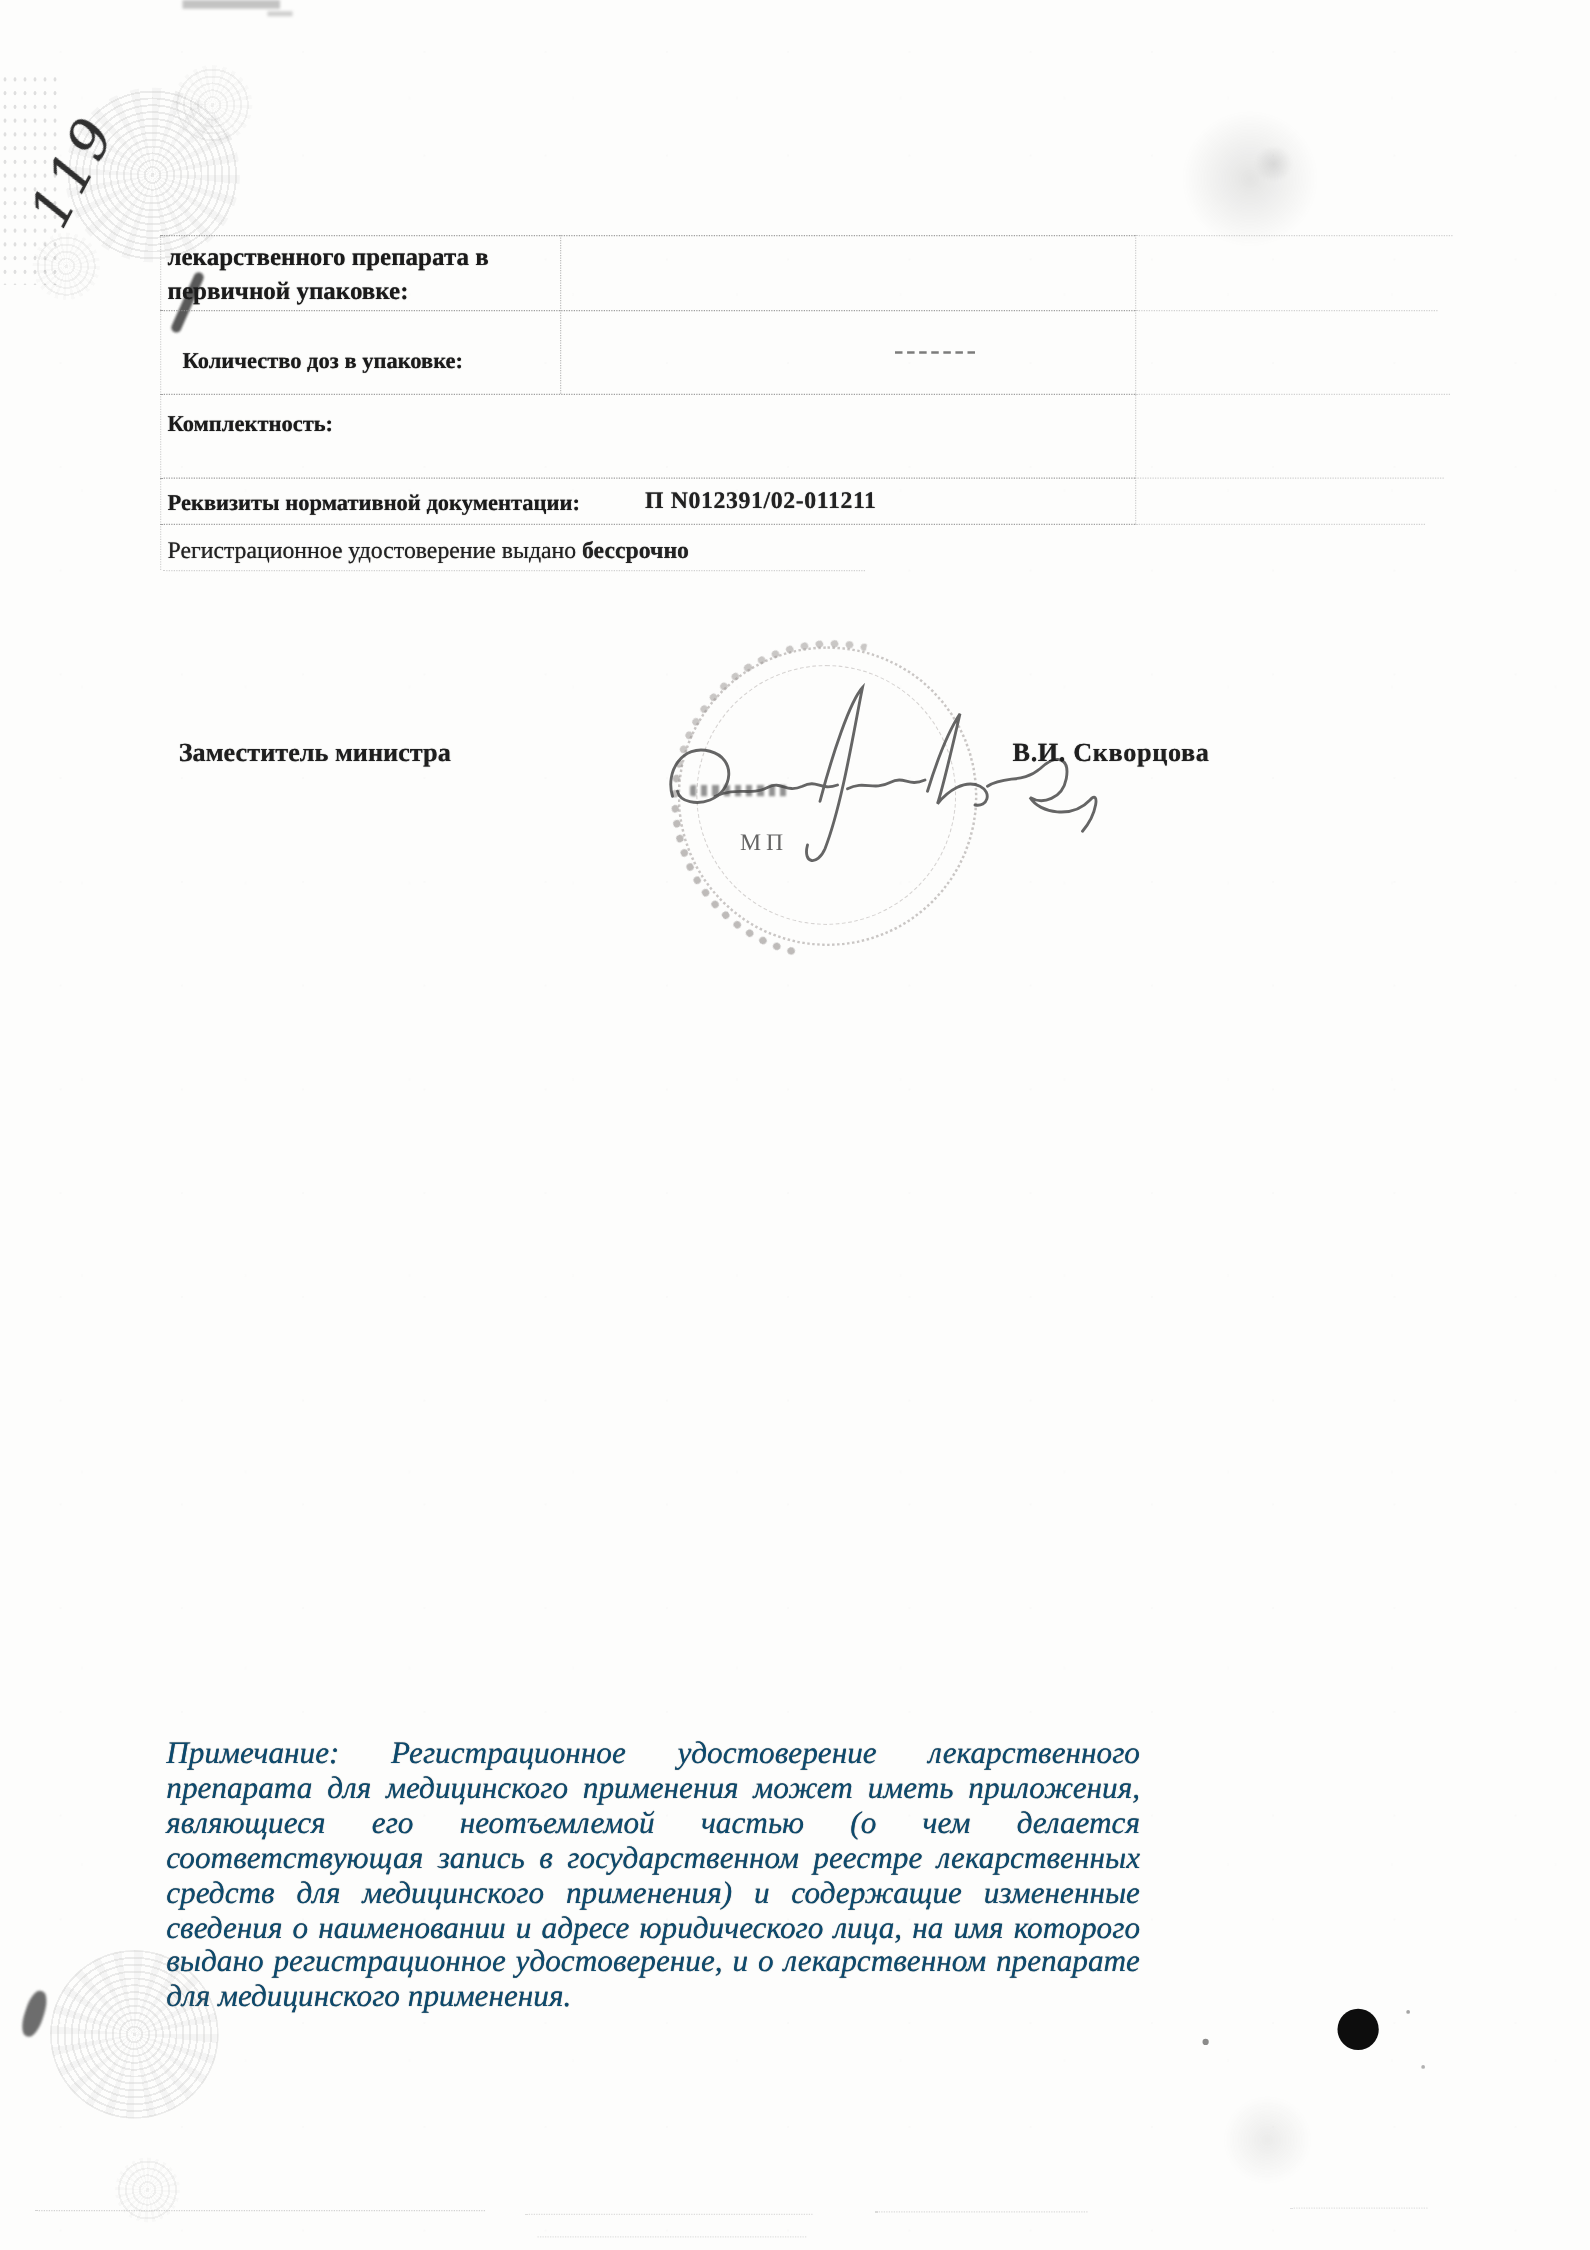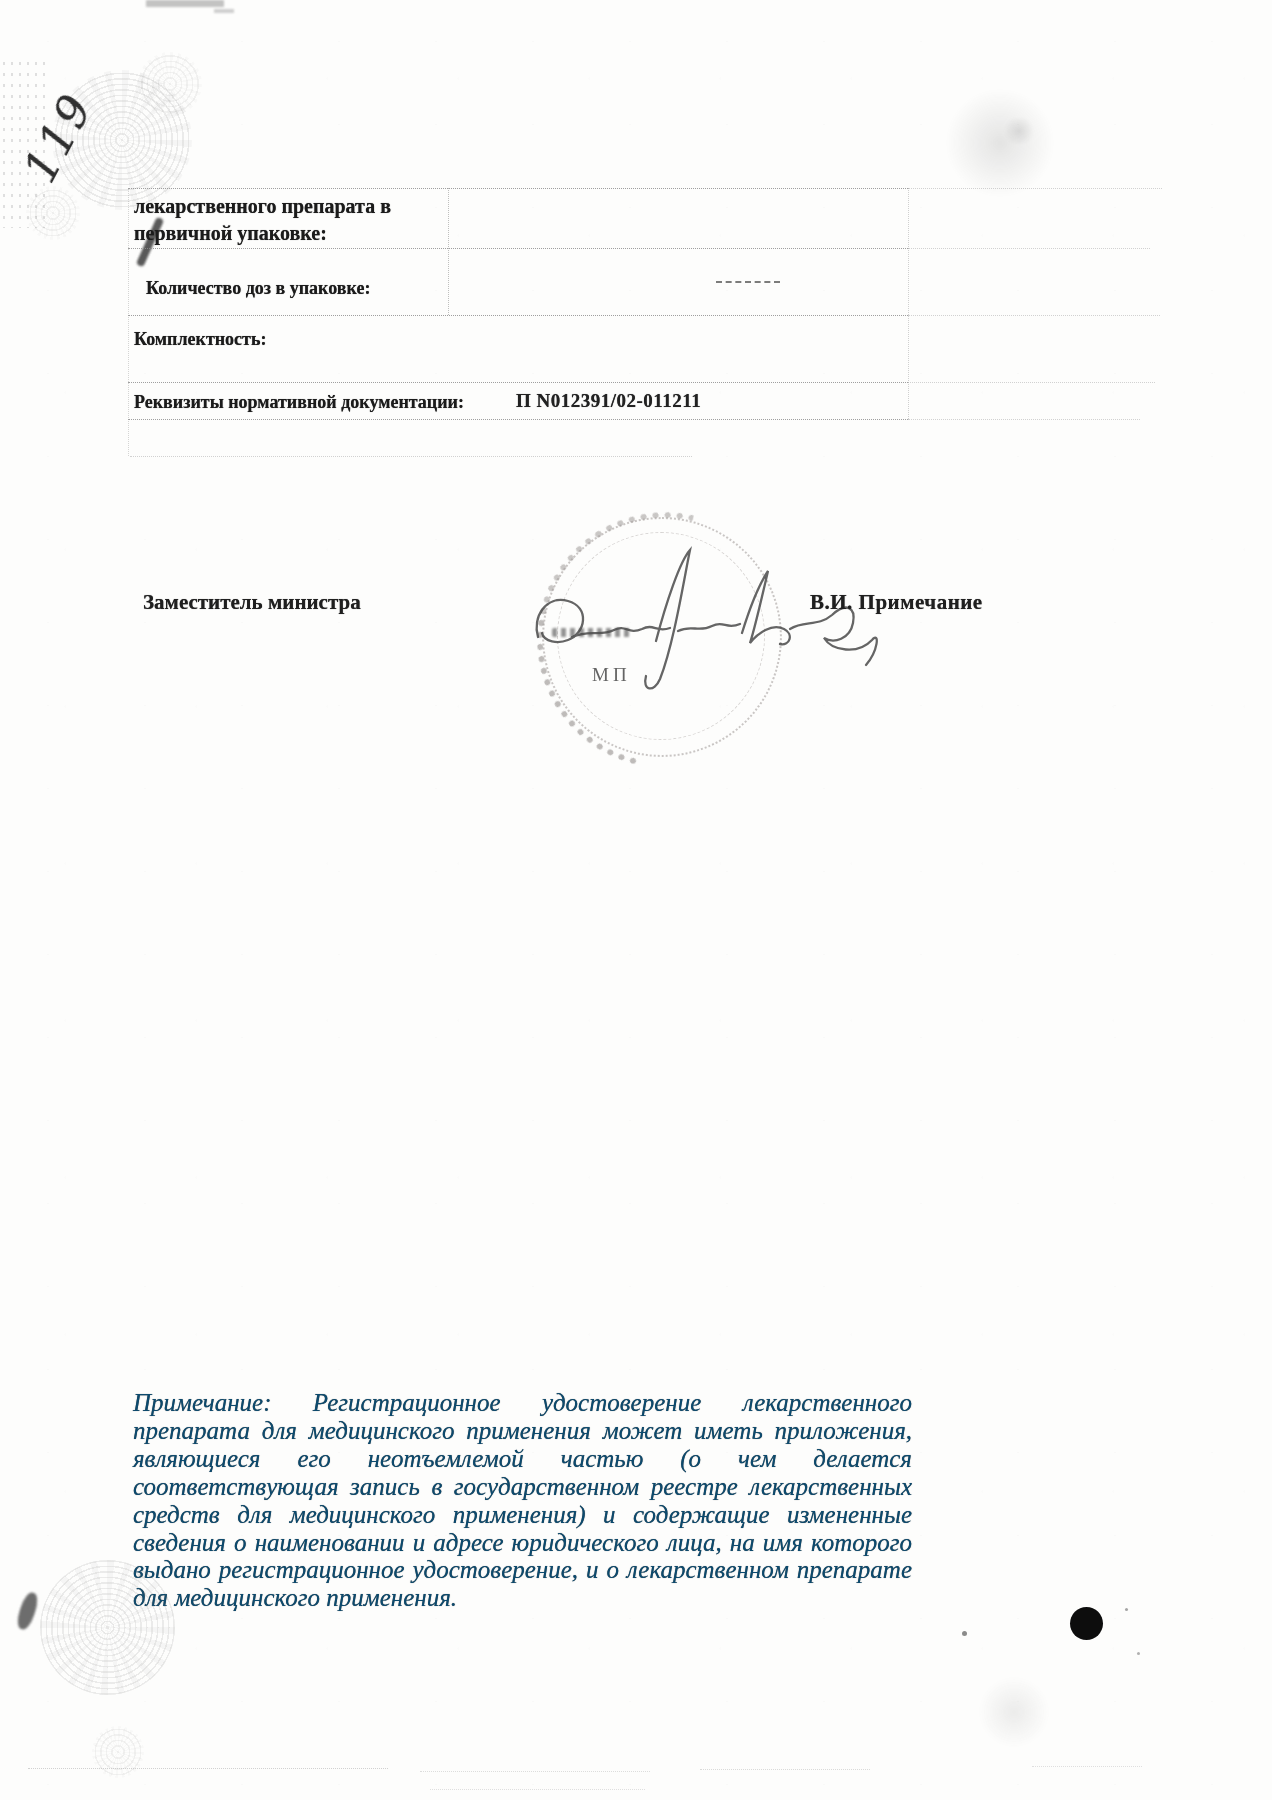--- a/index.html
+++ b/index.html
@@ -126,41 +126,45 @@
   <div class="txt wrap lbl b scan" style="left:134px;top:193px;width:330px;font-size:20px;line-height:27px;">лекарственного препарата в первичной упаковке:</div>
 
   <div class="txt lbl b scan" style="left:146px;top:256px;margin-top:22px;">Количество доз в упаковке:</div>
   <div class="dash-mark"></div>
 
   <div class="txt lbl b scan" style="left:134px;top:329px;">Комплектность:</div>
 
   <div class="txt lbl b scan" style="left:134px;top:392px;">Реквизиты нормативной документации:</div>
   <div class="txt val b scan" style="left:516px;top:390px;font-size:19px;letter-spacing:.5px;">П N012391/02-011211</div>
 
+  <div class="txt val scan" style="left:134px;top:430px;font-size:19px;">
+    <span>Регистрационное удостоверение выдано</span>
+    <span class="b">бессрочно</span>
+  </div>
 
   <div class="txt b scan" style="left:143px;top:590px;font-size:21px;">Заместитель министра</div>
 
   <div class="stamp-ring"></div>
   <div class="stamp-ring2"></div>
   <div class="stamp-arc"></div>
   <div class="stamp-band"></div>
   <div class="stamp-mp">МП</div>
 
   <svg class="sig-svg" width="360" height="155" viewBox="0 0 360 155">
     <g fill="none" stroke="#4a4a4a" stroke-width="2.3" stroke-linecap="round" opacity="0.85">
       <path d="M10,92 C4,72 18,50 40,56 C62,62 58,88 40,95 C30,99 16,97 14,88"></path>
       <path d="M44,92 C62,84 72,92 86,85 C98,79 100,90 114,84 C126,78 128,88 142,83"></path>
       <path d="M128,96 C138,58 152,16 162,5 C156,34 146,98 132,134 C126,148 114,146 118,131"></path>
       <path d="M150,86 C164,79 170,88 184,81 C196,75 198,85 212,79"></path>
       <path d="M214,88 C222,62 232,38 240,26 C234,52 226,86 222,98 C230,88 244,78 256,84 C266,89 262,101 252,99"></path>
       <path d="M262,84 C276,75 290,82 304,70 C318,57 328,62 325,78 C322,94 306,99 296,93 C304,106 330,110 344,95 C352,86 350,106 338,120"></path>
     </g>
   </svg>
 
-  <div class="txt b scan" style="left:810px;top:590px;font-size:21px;letter-spacing:.5px;">В.И. Примечание</div>
+  <div class="txt b scan" style="left:810px;top:590px;font-size:21px;letter-spacing:.5px;">В.И. Скворцова</div>
 
   <div class="txt wrap note scan">Примечание: Регистрационное удостоверение лекарственного препарата для медицинского применения может иметь приложения, являющиеся его неотъемлемой частью (о чем делается соответствующая запись в государственном реестре лекарственных средств для медицинского применения) и содержащие измененные сведения о наименовании и адресе юридического лица, на имя которого выдано регистрационное удостоверение, и о лекарственном препарате для медицинского применения.</div>
 
   <div class="rosette" style="left:40px;top:1560px;width:135px;height:135px;opacity:.45;"></div>
   <div class="rosette" style="left:92px;top:1726px;width:52px;height:52px;opacity:.3;"></div>
   <div class="bl-mark"></div>
   <div class="smudge" style="left:978px;top:1676px;width:72px;height:72px;opacity:.35;"></div>
   <div class="ink-dot"></div>
 
   <div class="dot-h f" style="left:28px;top:1768px;width:360px;"></div>

